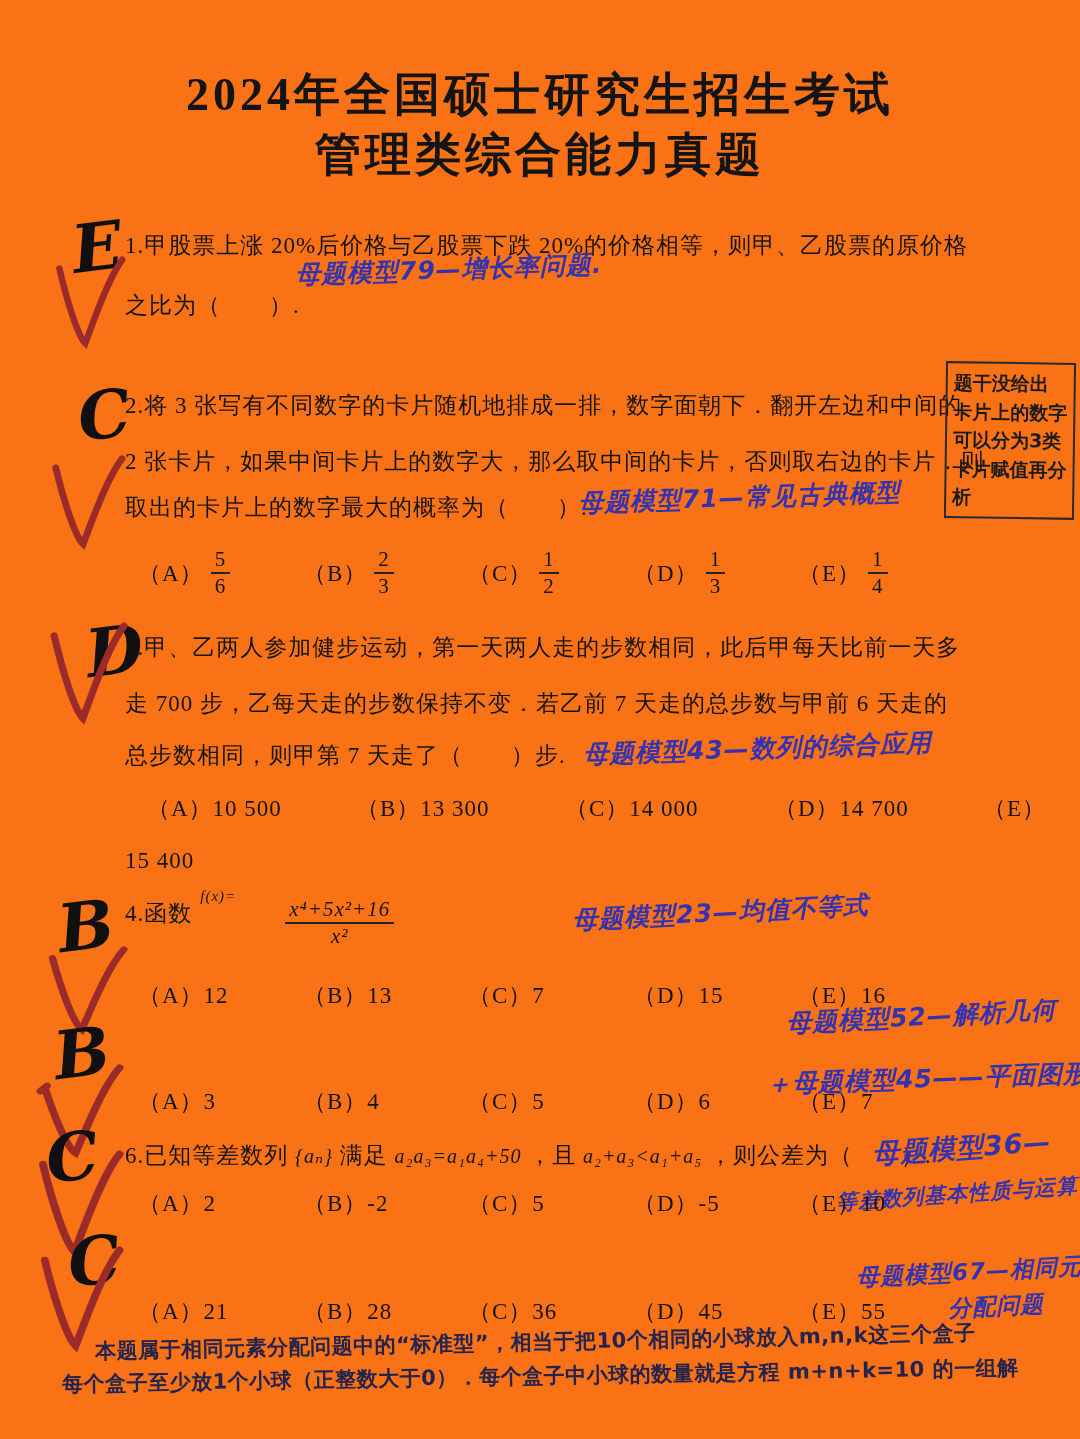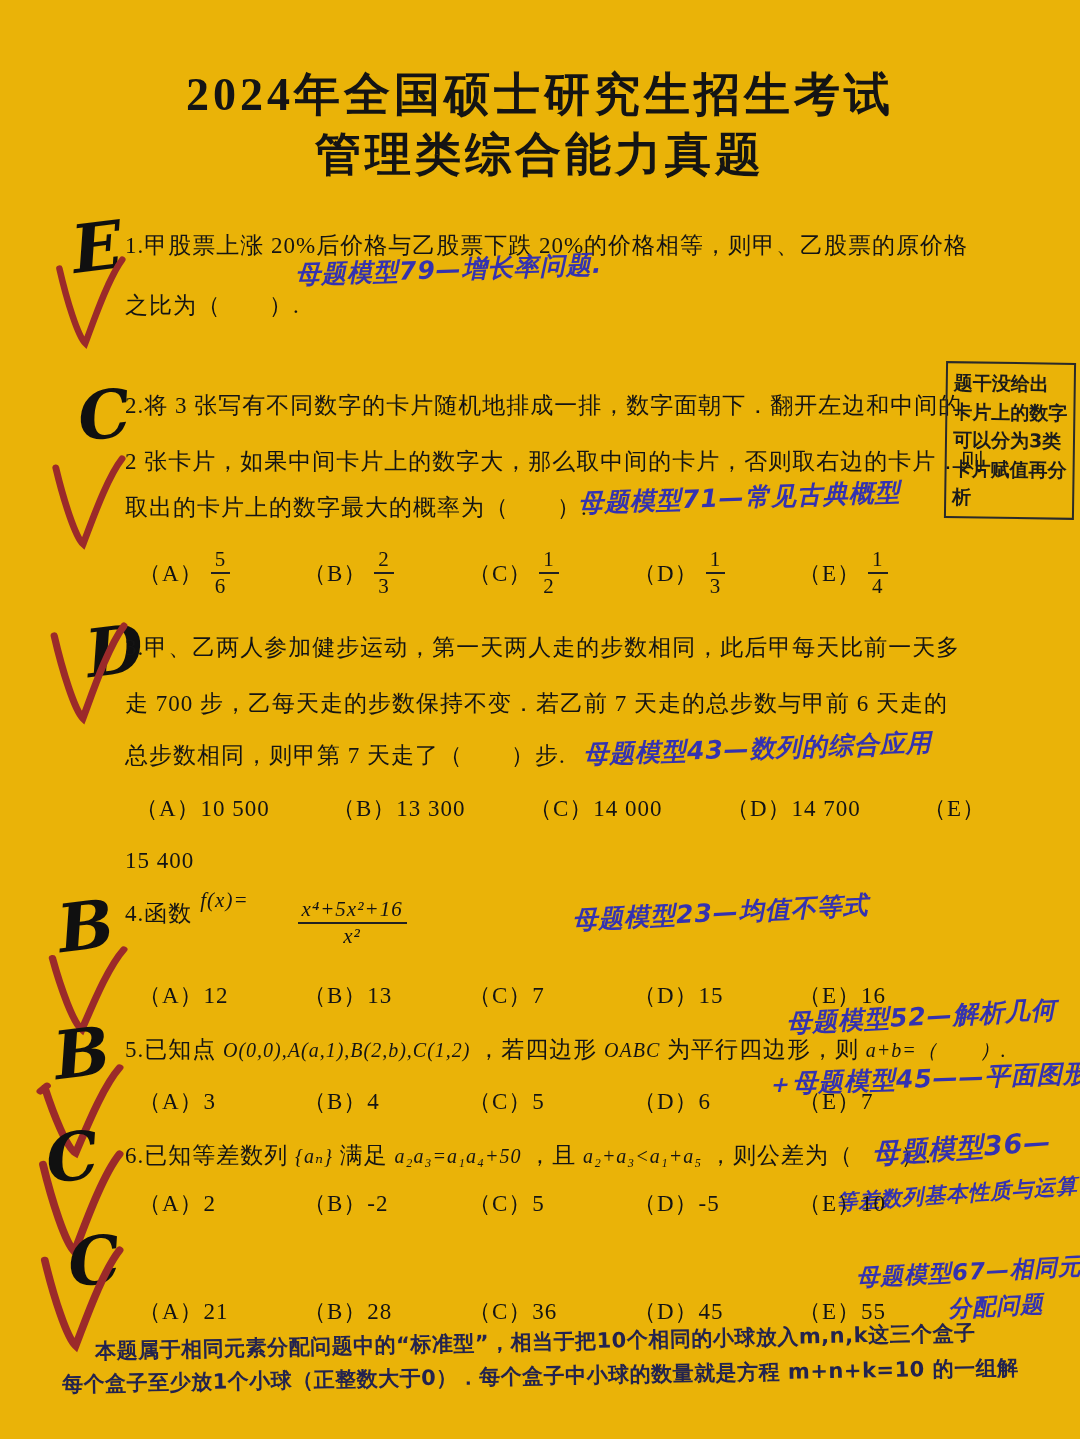--- a/index.html
+++ b/index.html
@@ -1,40 +1,40 @@
 <!DOCTYPE html>
 <html><head>
 <meta charset="utf-8">
 <style>
   html,body{margin:0;padding:0;background:#e8e8e8;}
-  .page{position:relative;width:1080px;height:1439px;background:#eab308;margin:0 auto;
+  .page{position:relative;width:1080px;height:1439px;background:#f97316;margin:0 auto;
         font-family:"Liberation Serif","DejaVu Serif",serif;color:#141414;overflow:hidden;}
   .title{position:absolute;left:0;right:0;text-align:center;font-weight:bold;font-size:46px;
          letter-spacing:4px;white-space:nowrap;}
   .bodyline{position:absolute;font-size:23px;letter-spacing:1px;white-space:nowrap;}
   .opts{position:absolute;display:flex;font-size:23px;letter-spacing:1px;white-space:nowrap;}
   .opts>span{width:165px;}
-  .opts.w197>span{width:197px;}
+  .opts.w197>span{width:197px;margin-left:12px;}
   .hand-letter{position:absolute;font-family:"DejaVu Serif",serif;font-style:italic;font-weight:bold;
          font-size:66px;line-height:1;color:#101010;transform:rotate(-7deg);}
   .check{position:absolute;overflow:visible;}
   .check path{fill:none;stroke:#9b2a2a;stroke-width:7;stroke-linecap:round;}
   .note-blue{position:absolute;font-family:"DejaVu Sans",sans-serif;font-weight:bold;font-style:italic;
          color:#3432b0;font-size:25px;white-space:nowrap;letter-spacing:1px;}
   .side-box{position:absolute;border:2.5px solid #2a2a2a;padding:5px 6px;transform:rotate(0.8deg);
          font-family:"DejaVu Sans",sans-serif;font-weight:bold;font-size:19px;line-height:1.5;
          color:#1b1b1b;}
   .side-box div{white-space:nowrap;}
   .fopt{width:157px;display:inline-flex;align-items:center;gap:7px;}
   .frac{display:inline-block;text-align:center;line-height:1.1;font-size:21px;vertical-align:middle;}
   .frac .num{display:block;border-bottom:2px solid #222;padding:0 4px 1px;}
   .frac .den{display:block;padding-top:1px;}
   .math{font-style:italic;margin-left:46px;}
   .mathsmall{font-style:italic;font-size:20px;}
-  .fx{font-style:italic;font-size:21px;position:relative;top:-10px;margin:0 3px 0 8px;}
+  .fx{font-style:italic;font-size:15px;position:relative;top:-10px;margin:0 3px 0 8px;}
   .fline{position:absolute;display:flex;align-items:flex-start;font-size:23px;letter-spacing:1px;
          white-space:nowrap;height:64px;}
   .bottom-note{position:absolute;font-family:"DejaVu Sans",sans-serif;font-weight:bold;
          color:#23234e;font-size:21px;white-space:nowrap;letter-spacing:0.5px;}
 </style>
 </head>
 <body>
 
 <div class="page">
 
@@ -137,28 +137,20 @@
     <span>（B）13</span>
     <span>（C）7</span>
     <span>（D）15</span>
     <span>（E）16</span>
   </div>
 
   <div class="hand-letter" style="left:54px;top:1020px">B</div>
   <svg class="check" style="left:36px;top:1064px;width:88px;height:100px" viewBox="0 0 80 110" preserveAspectRatio="none">
       <path d="M4 30 L10 24 M8 26 C16 56 28 92 36 98 C44 76 60 26 76 4"></path>
     </svg>
-  <div class="bodyline" style="left:125px;top:1034px">
-    <span>5.已知点</span>
-    <span class="mathsmall">O(0,0),A(a,1),B(2,b),C(1,2)</span>
-    <span>，若四边形</span>
-    <span class="mathsmall">OABC</span>
-    <span>为平行四边形，则</span>
-    <span class="mathsmall">a+b=（　　）.</span>
-  </div>
   <div class="note-blue" style="left:786px;top:1000px;transform:rotate(-3deg)">母题模型52—解析几何</div>
   <div class="note-blue" style="left:766px;top:1062px;transform:rotate(-2deg)">＋母题模型45——平面图形</div>
   <div class="opts" style="left:138px;top:1086px">
     <span>（A）3</span>
     <span>（B）4</span>
     <span>（C）5</span>
     <span>（D）6</span>
     <span>（E）7</span>
   </div>
 

